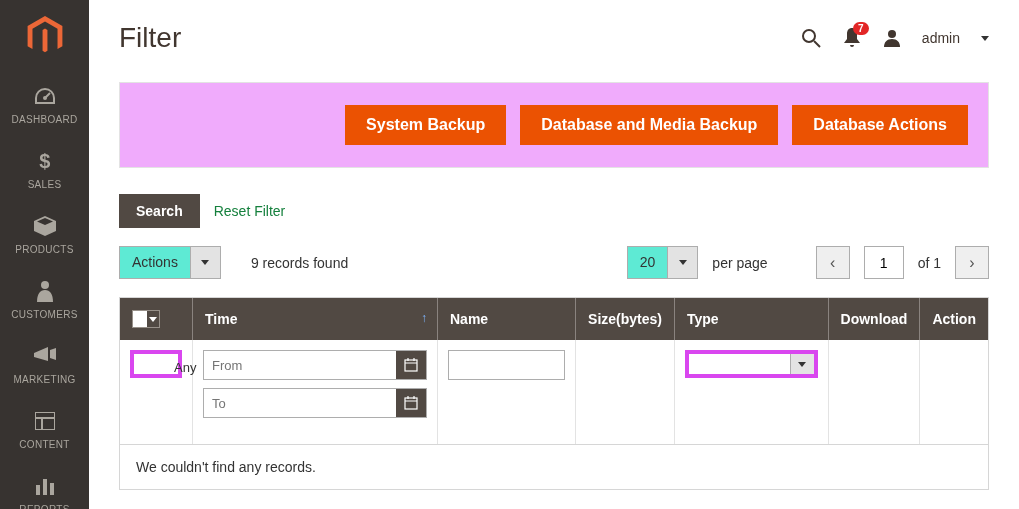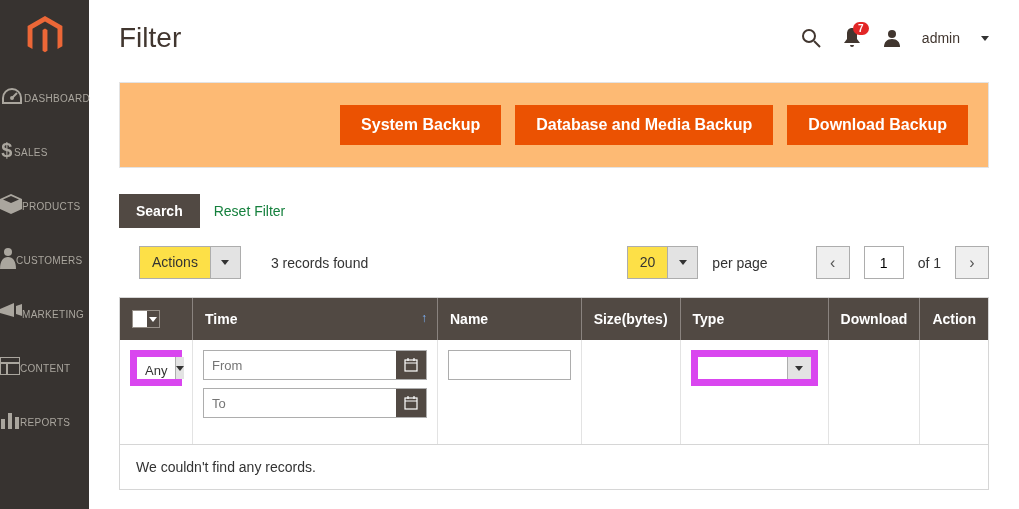--- a/index.html
+++ b/index.html
@@ -3,65 +3,65 @@
 <meta charset="utf-8">
 <style>
 * { box-sizing: border-box; margin: 0; padding: 0; }
 body { font-family: 'Helvetica Neue', Arial, sans-serif; background: #fff; color: #333; font-size: 14px; }
 
 .layout { display: flex; min-height: 509px; }
 
 .sidebar { width: 89px; background: #373330; display: flex; flex-direction: column; align-items: center; padding-top: 0; }
 .logo { width: 89px; height: 72px; display: flex; align-items: center; justify-content: center; }
 .logo svg { width: 36px; height: 40px; }
-.nav-item { width: 89px; display: flex; flex-direction: row; align-items: center; padding: 10px 0 12px; cursor: pointer; color: #aaa69e; font-size: 10px; letter-spacing: 0.3px; text-align: center; }
+.nav-item { width: 89px; display: flex; flex-direction: column; align-items: center; padding: 10px 0 12px; cursor: pointer; color: #aaa69e; font-size: 10px; letter-spacing: 0.3px; text-align: center; justify-content: space-between; }
 .nav-item .nav-icon { height: 28px; display: flex; align-items: center; justify-content: center; margin-bottom: 4px; }
 .nav-item span { color: #aaa69e; }
 
 .main { flex: 1; padding: 0 30px; position: relative; }
 .header { display: flex; justify-content: space-between; align-items: center; padding: 22px 0 28px; }
 .page-title { font-size: 28px; font-weight: 400; color: #41362f; }
 .header-right { display: flex; align-items: center; gap: 22px; }
 .header-icon { cursor: pointer; position: relative; display: flex; align-items: center; }
 .badge { position: absolute; top: -6px; right: -8px; background: #e22626; color: #fff; font-size: 10px; border-radius: 9px; padding: 1px 5px; font-weight: bold; min-width: 16px; text-align: center; }
 .admin-user { display: flex; align-items: center; gap: 21px; cursor: pointer; font-size: 14px; color: #41362f; }
 
-.action-bar { background: #fdba74; border: 1px solid #e3e3e3; padding: 22px 20px; display: flex; justify-content: flex-end; gap: 14px; margin-bottom: 26px; }
+.action-bar { background: #f0abfc; border: 1px solid #e3e3e3; padding: 22px 20px; display: flex; justify-content: flex-end; gap: 14px; margin-bottom: 26px; }
 .btn-primary { background: #eb5202; color: #fff; border: 1px solid #eb5202; padding: 10px 20px; font-size: 16px; font-weight: 600; cursor: pointer; }
 
 .toolbar1 { display: flex; align-items: center; gap: 14px; margin-bottom: 18px; }
 .btn-search { background: #514943; color: #fff; border: 1px solid #514943; padding: 8px 16px; font-size: 14px; font-weight: 600; cursor: pointer; }
 .link { color: #15803d; cursor: pointer; font-size: 14px; }
 
 .toolbar2 { display: flex; align-items: center; margin-bottom: 18px; }
 .toolbar2 .left { display: flex; align-items: center; gap: 30px; }
 .toolbar2 .spacer { flex: 1; }
 .toolbar2 .right { display: flex; align-items: center; gap: 14px; }
-.select-wrap { display: flex; border: 1px solid #adadad; height: 33px; background: #fde047; margin-left: 20px; }
+.select-wrap { display: flex; border: 1px solid #adadad; height: 33px; background: #5eead4; }
 .select-wrap .sel-text { padding: 0 12px; line-height: 31px; font-size: 14px; }
 .select-wrap .sel-caret { width: 30px; background: #e3e3e3; border-left: 1px solid #adadad; display: flex; align-items: center; justify-content: center; }
 .records { font-size: 14px; color: #333; }
 .perpage-label { font-size: 14px; }
 .pager-btn { width: 34px; height: 33px; border: 1px solid #adadad; background: #efefef; display: flex; align-items: center; justify-content: center; cursor: pointer; }
 .page-input { width: 40px; height: 33px; border: 1px solid #adadad; text-align: center; font-size: 14px; }
 .page-total { font-size: 14px; }
 
 .grid { border: 1px solid #d6d6d6; }
 .grid table { width: 100%; border-collapse: collapse; }
 .grid thead th { background: #514943; color: #fff; font-weight: 600; font-size: 14px; text-align: left; padding: 12px 12px; border-right: 1px solid #8a837f; position: relative; }
 .grid thead th:last-child { border-right: none; }
 .grid thead th .sort-arrow { position: absolute; right: 10px; color: #7fb5ff; font-size: 12px; }
 .grid .filter-row td { padding: 10px; border-right: 1px solid #e3e3e3; vertical-align: top; background: #fff; border-bottom: 1px solid #d6d6d6; }
 .grid .filter-row td:last-child { border-right: none; }
 .filter-input { width: 100%; height: 30px; border: 1px solid #adadad; padding: 0 8px; font-size: 13px; }
 .filter-date { width: 100%; height: 30px; border: 1px solid #adadad; display: flex; align-items: center; margin-bottom: 8px; }
 .filter-date:last-child { margin-bottom: 16px; }
 .filter-date input { border: none; flex: 1; padding: 0 8px; height: 28px; font-size: 13px; outline: none; }
 .filter-date .cal-btn { width: 30px; height: 28px; background: #514943; display: flex; align-items: center; justify-content: center; }
-.filter-select { display: flex; border: 7px solid #d946ef; height: 36px; background: #fff; }
+.filter-select { display: flex; border: 4px solid #d946ef; height: 28px; background: #fff; padding-left: 32px; }
 .filter-select .fs-text { flex: 1; padding: 0 8px; line-height: 28px; font-size: 13px; }
 .filter-select .fs-caret { width: 24px; background: #e3e3e3; border-left: 1px solid #adadad; display: flex; align-items: center; justify-content: center; }
 .head-check { display: flex; align-items: center; border: 1px solid #979089; background: #514943; width: 28px; height: 18px; }
 .head-check .cb { width: 14px; height: 16px; background: #fff; }
 .head-check .cc { width: 12px; display: flex; align-items: center; justify-content: center; }
 .empty-row td { padding: 14px 16px; font-size: 14px; color: #333; background: #fff; }
 .caret-down { width: 0; height: 0; border-left: 4px solid transparent; border-right: 4px solid transparent; border-top: 5px solid #333; }
 .caret-down.white { border-top-color: #fff; }
 .arrow { font-size: 16px; color: #555; }
 
@@ -172,37 +172,37 @@
             </svg>
           <span>admin</span>
           <div class="caret-down"></div>
         </div>
       </div>
     </div>
 
     <div class="action-bar">
       <button class="btn-primary">System Backup</button>
       <button class="btn-primary">Database and Media Backup</button>
-      <button class="btn-primary">Download Backup</button>
+      <button class="btn-primary">Database Actions</button>
     </div>
 
     <div class="toolbar1">
       <button class="btn-search">Search</button>
       <span class="link">Reset Filter</span>
     </div>
 
     <div class="toolbar2">
       <div class="left">
         <div class="select-wrap">
           <span class="sel-text">Actions</span>
           <span class="sel-caret">
               <div class="caret-down"></div>
             </span>
         </div>
-        <span class="records">3 records found</span>
+        <span class="records">9 records found</span>
       </div>
       <div class="spacer"></div>
       <div class="right">
         <div class="select-wrap">
           <span class="sel-text" style="min-width:30px">20</span>
           <span class="sel-caret">
               <div class="caret-down"></div>
             </span>
         </div>
         <span class="perpage-label">per page</span>

